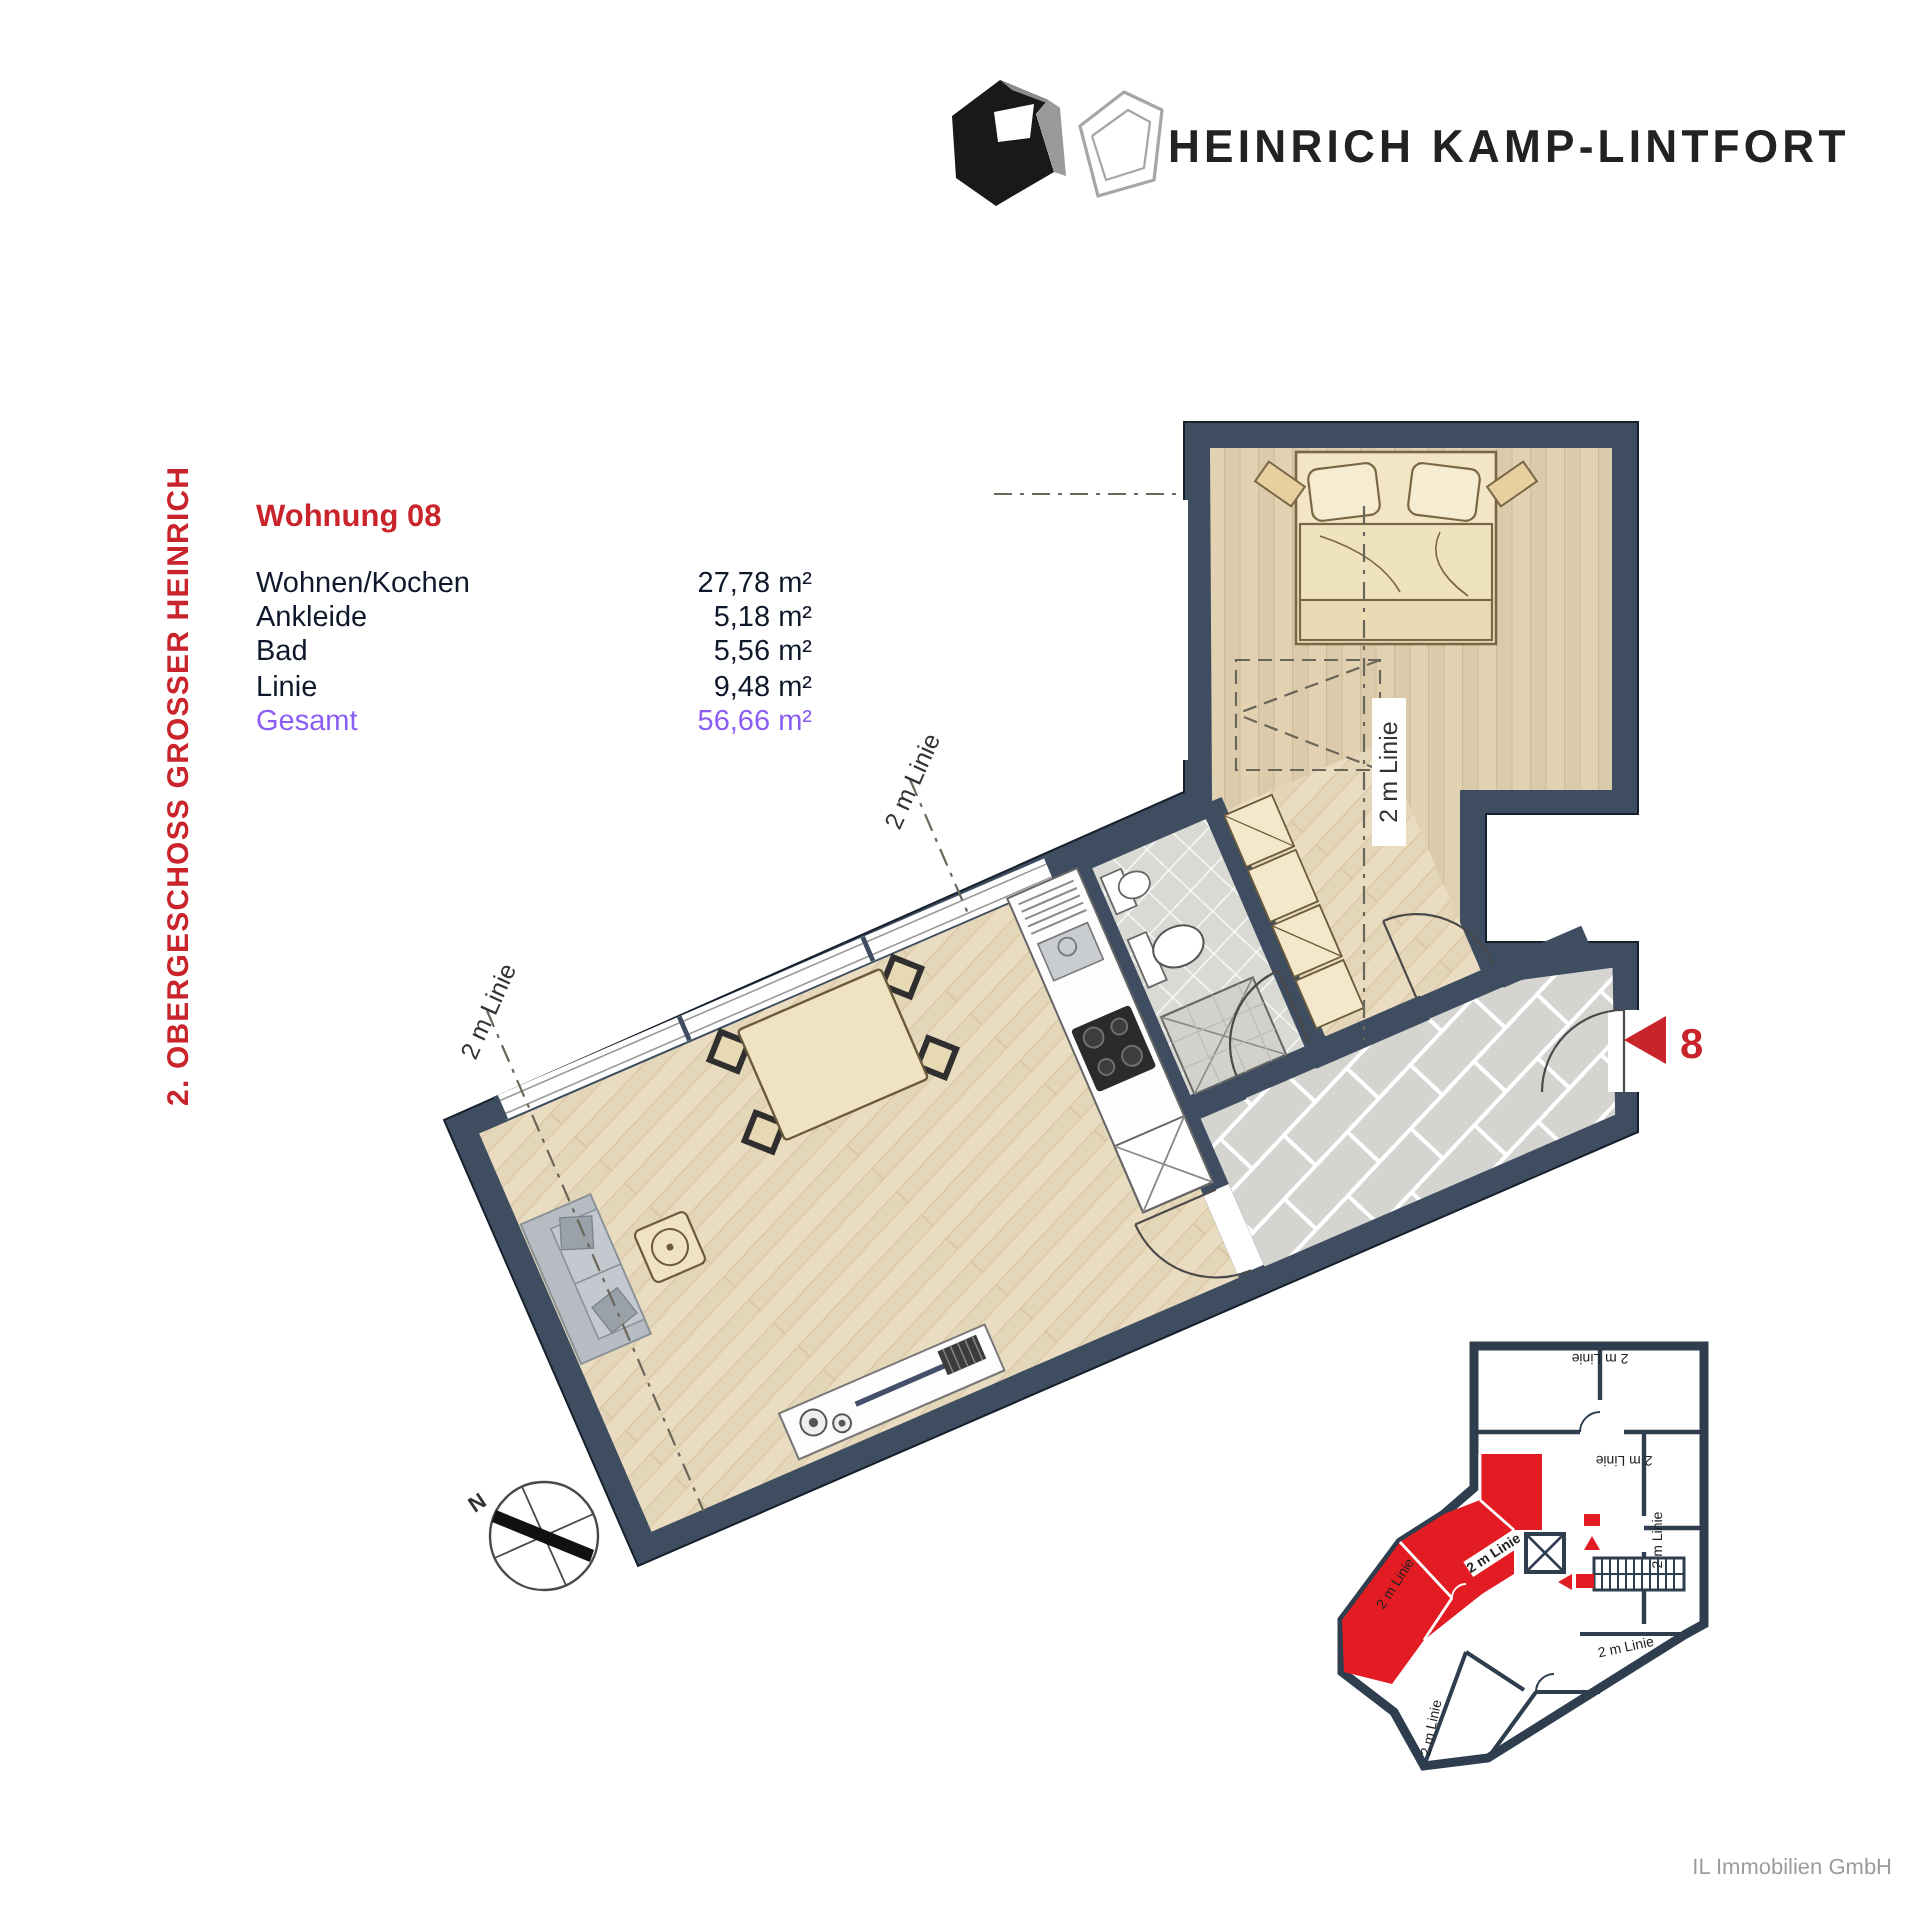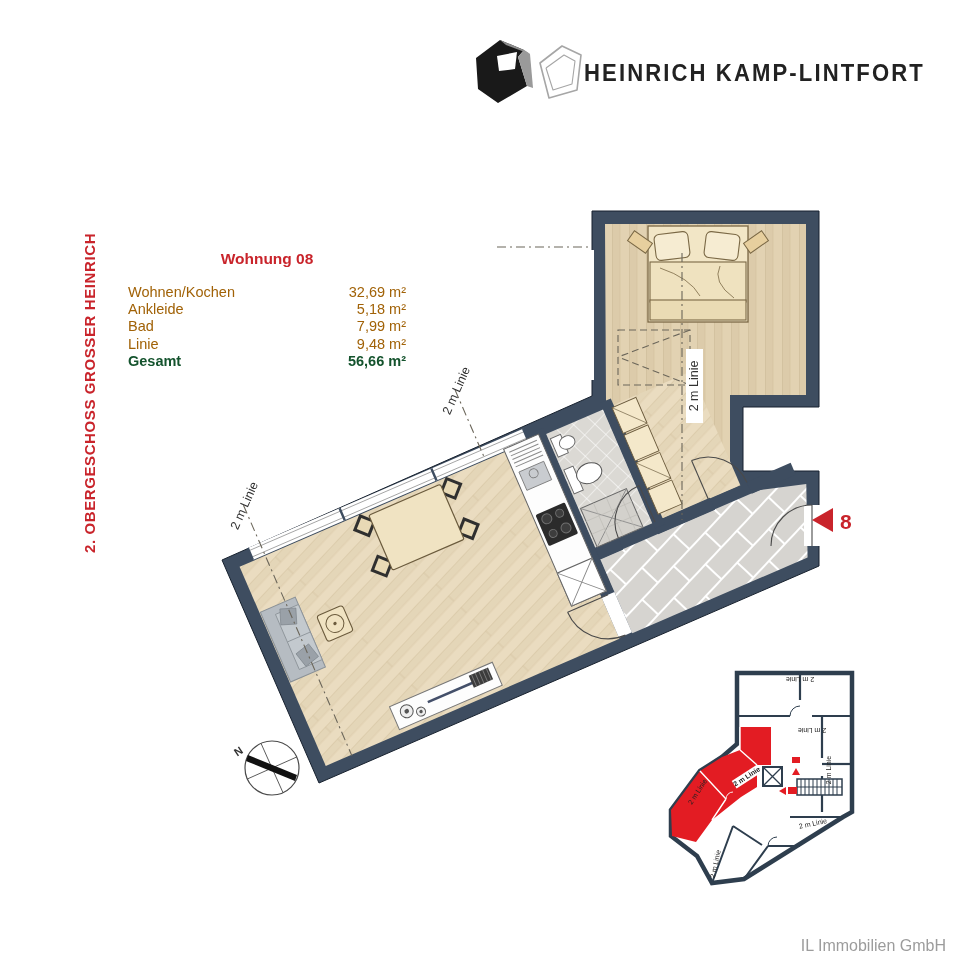--- a/index.html
+++ b/index.html
@@ -8,53 +8,53 @@
   
   #brand-text{position:absolute;left:584px;top:58px;width:360px;height:30px;line-height:30px;
     font-size:23px;font-weight:700;letter-spacing:2.2px;color:#222;transform:scaleX(.96);
     transform-origin:left center;white-space:nowrap;}
   
   #side-label{position:absolute;left:81px;top:553px;width:340px;height:21px;
     transform:rotate(-90deg);transform-origin:top left;
     font-size:15px;font-weight:700;letter-spacing:.6px;color:#c9242b;white-space:nowrap;}
   
   #area-table{position:absolute;left:128px;top:250px;width:278px;}
-  #area-table .title{font-size:15.5px;font-weight:700;color:#c9242b;margin:0 0 16px 0;text-align:center;}
+  #area-table .title{font-size:15.5px;font-weight:700;color:#c9242b;margin:0 0 16px 0;}
   #area-table .row{display:flex;justify-content:space-between;font-size:14.5px;
-    color:#a16207;line-height:17.2px;}
-  #area-table .row.total{color:#14532d;font-weight:700;}
-  
-  #footer{position:absolute;right:14px;bottom:5px;font-size:16px;color:#9c9c9c;}
+    color:#0f172a;line-height:17.2px;}
+  #area-table .row.total{color:#8b5cf6;font-weight:400;}
+  
+  #footer{position:absolute;right:14px;bottom:20px;font-size:11px;color:#9c9c9c;}
   svg text{font-family:"Liberation Sans",sans-serif;}
 </style>
 </head>
 <body>
 
 <div id="page">
 
   
   <div id="brand-text">HEINRICH KAMP-LINTFORT</div>
 
   
   <div id="side-label">2. OBERGESCHOSS GROSSER HEINRICH</div>
 
   
   <div id="area-table">
     <div class="title">Wohnung 08</div>
     <div class="row">
       <span>Wohnen/Kochen</span>
-      <span>32,69 m²</span>
+      <span>27,78 m²</span>
     </div>
     <div class="row">
       <span>Ankleide</span>
       <span>5,18 m²</span>
     </div>
     <div class="row">
       <span>Bad</span>
-      <span>7,99 m²</span>
+      <span>5,56 m²</span>
     </div>
     <div class="row">
       <span>Linie</span>
       <span>9,48 m²</span>
     </div>
     <div class="row total">
       <span>Gesamt</span>
       <span>56,66 m²</span>
     </div>
   </div>

